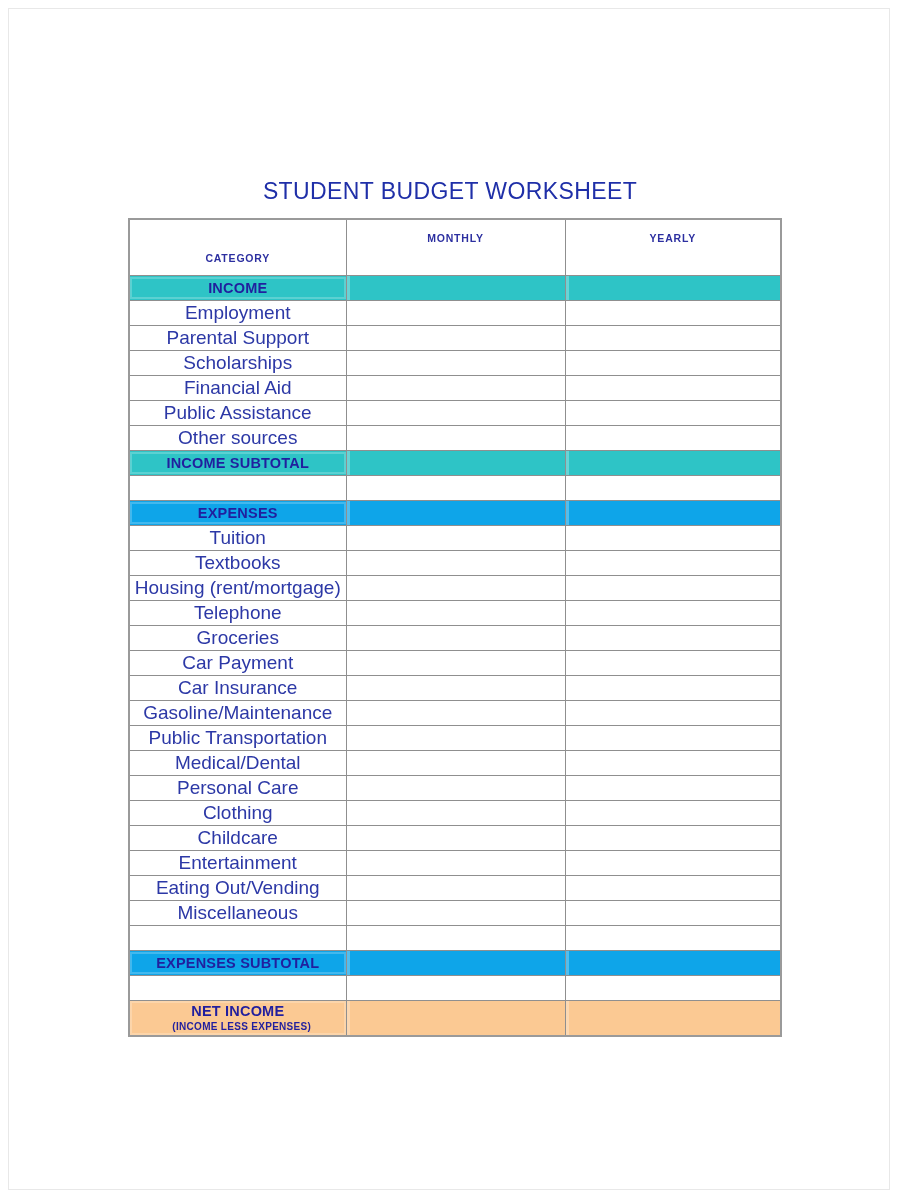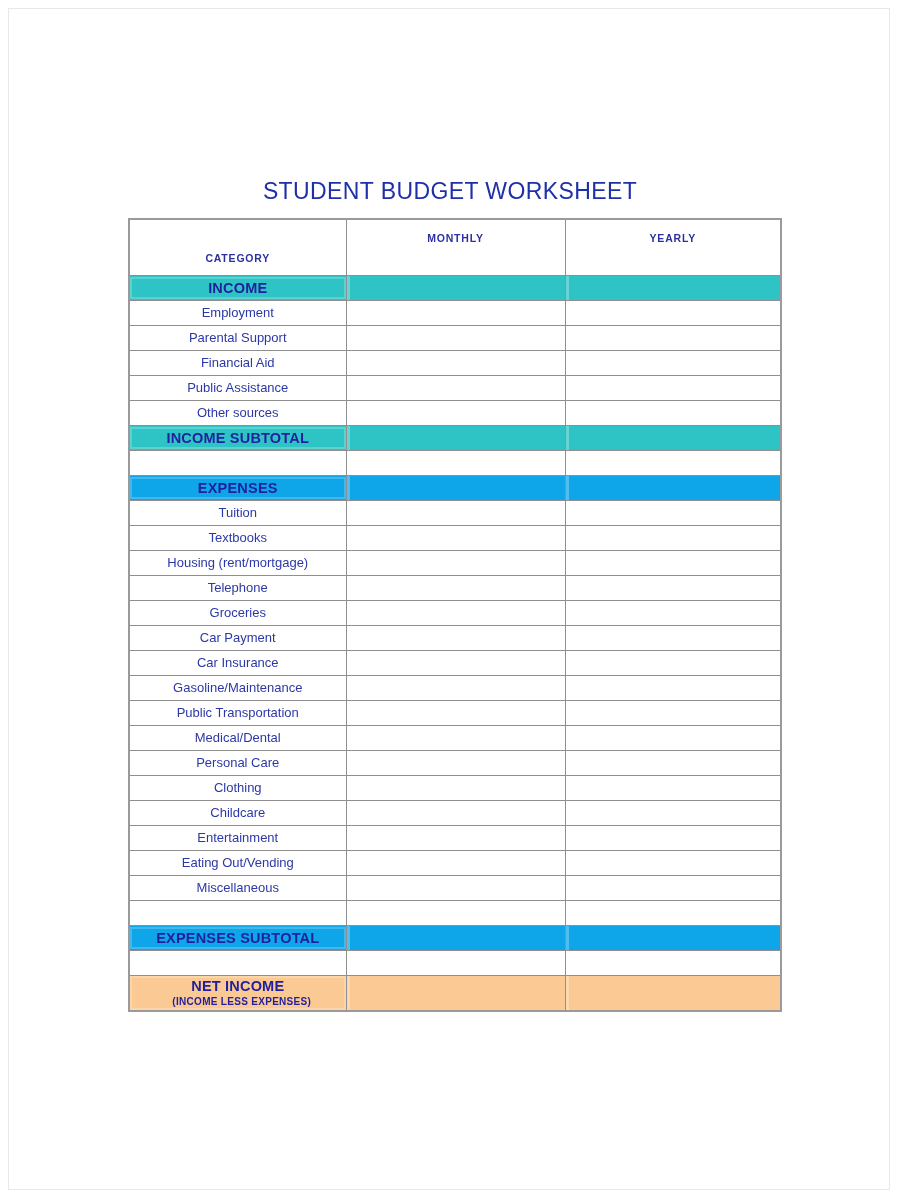--- a/index.html
+++ b/index.html
@@ -98,21 +98,21 @@
     display: block;
     box-shadow: inset 0 0 0 2px rgba(255,255,255,0.22);
     padding: 3px 0;
   }
   tr.band.orange td.lbl span.inner { padding: 2px 0; }
 
   .netline1 { display: block; font-size: 14.5px; font-weight: bold; line-height: 17px; }
   .netline2 { display: block; font-size: 10px; font-weight: bold; line-height: 13px; letter-spacing: 0.3px; padding-left: 8px; }
 
   tr.spacer td { height: 25px; background: #ffffff; }
-  tr.item td.lbl { font-size: 13px; }
+  tr.item td.lbl { font-size: 19px; }
 </style>
 </head>
 <body>
 
 <div class="page">
 
   <div class="title">STUDENT BUDGET WORKSHEET</div>
 
   <table class="sheet">
     <colgroup>
@@ -139,20 +139,25 @@
           <td class="lbl">Employment</td>
           <td class="val"></td>
           <td class="val"></td>
         </tr>
         <tr class="item">
           <td class="lbl">Parental Support</td>
           <td class="val"></td>
           <td class="val"></td>
         </tr>
         <tr class="item">
+          <td class="lbl">Scholarships</td>
+          <td class="val"></td>
+          <td class="val"></td>
+        </tr>
+        <tr class="item">
           <td class="lbl">Financial Aid</td>
           <td class="val"></td>
           <td class="val"></td>
         </tr>
         <tr class="item">
           <td class="lbl">Public Assistance</td>
           <td class="val"></td>
           <td class="val"></td>
         </tr>
         <tr class="item">

